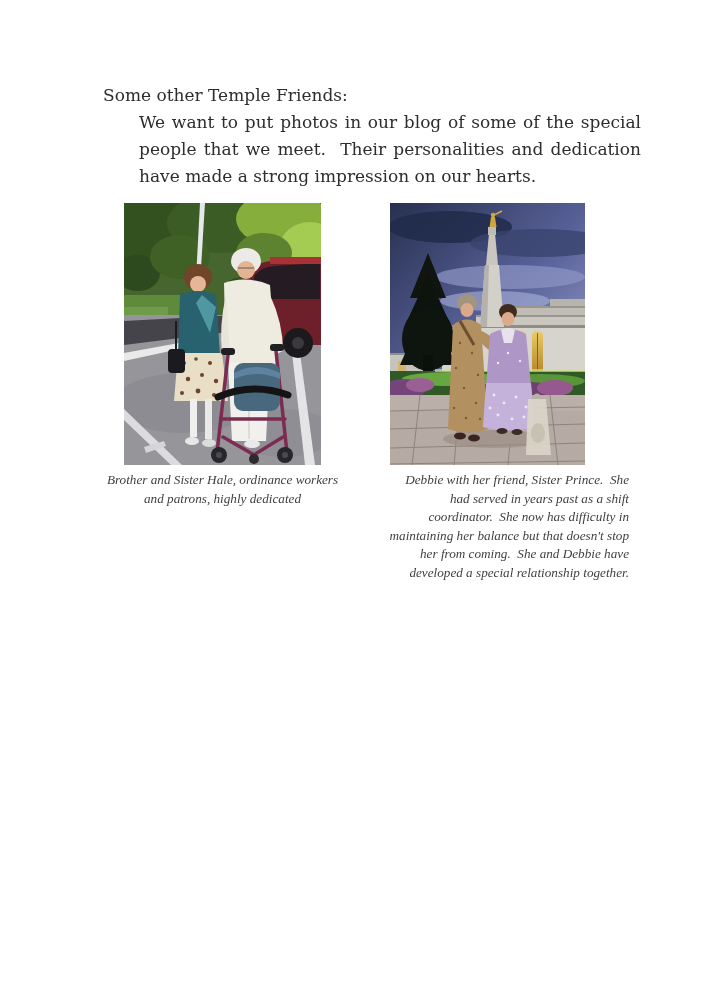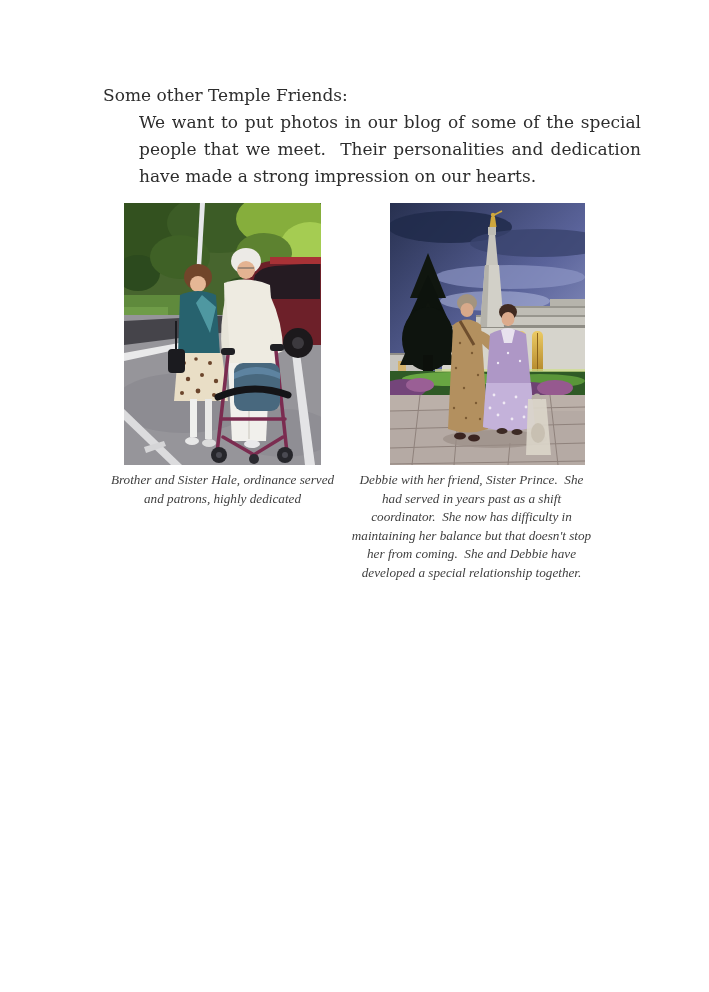--- a/index.html
+++ b/index.html
@@ -38,21 +38,21 @@
     top: 471px;
     font-family: "Liberation Serif", serif;
     font-style: italic;
     font-size: 13.2px;
     line-height: 18.6px;
     text-align: center;
     color: #3f3f3f;
     white-space: pre-wrap;
   }
   .cap-left  { left: 105px; width: 235px; }
-  .cap-right { left: 349px; width: 245px; }
+  .cap-right { left: 384px; width: 245px; text-align: right; }
   .pageno {
     position: absolute;
     left: 0; top: 940px; width: 709px;
     text-align: center;
     font-size: 12.5px;
     color: #c2410c;
   }
 </style>
 </head>
 <body>
@@ -273,19 +273,19 @@
       </g>
       <ellipse cx="112" cy="228" rx="5.5" ry="3" fill="#3c2a24"></ellipse>
       <ellipse cx="127" cy="229" rx="5.5" ry="3" fill="#3c2a24"></ellipse>
 
       <polygon points="138,196 156,196 161,252 136,252" fill="#dcd6ca" opacity="0.9"></polygon>
       <path d="M142,196 Q147,187 152,196" stroke="#b8b2a6" stroke-width="2" fill="none"></path>
       <ellipse cx="148" cy="230" rx="7" ry="10" fill="#c8c0b2"></ellipse>
     </svg>
   </div>
 
-  <div class="caption cap-left">Brother and Sister Hale, ordinance served and patrons, highly dedicated</div>
+  <div class="caption cap-left">Brother and Sister Hale, ordinance workers and patrons, highly dedicated</div>
 
   <div class="caption cap-right">Debbie with her friend, Sister Prince.  She had served in years past as a shift coordinator.  She now has difficulty in maintaining her balance but that doesn't stop her from coming.  She and Debbie have developed a special relationship together.</div>
 
   <div class="pageno">95</div>
 
 </div>
 
 </body></html>

